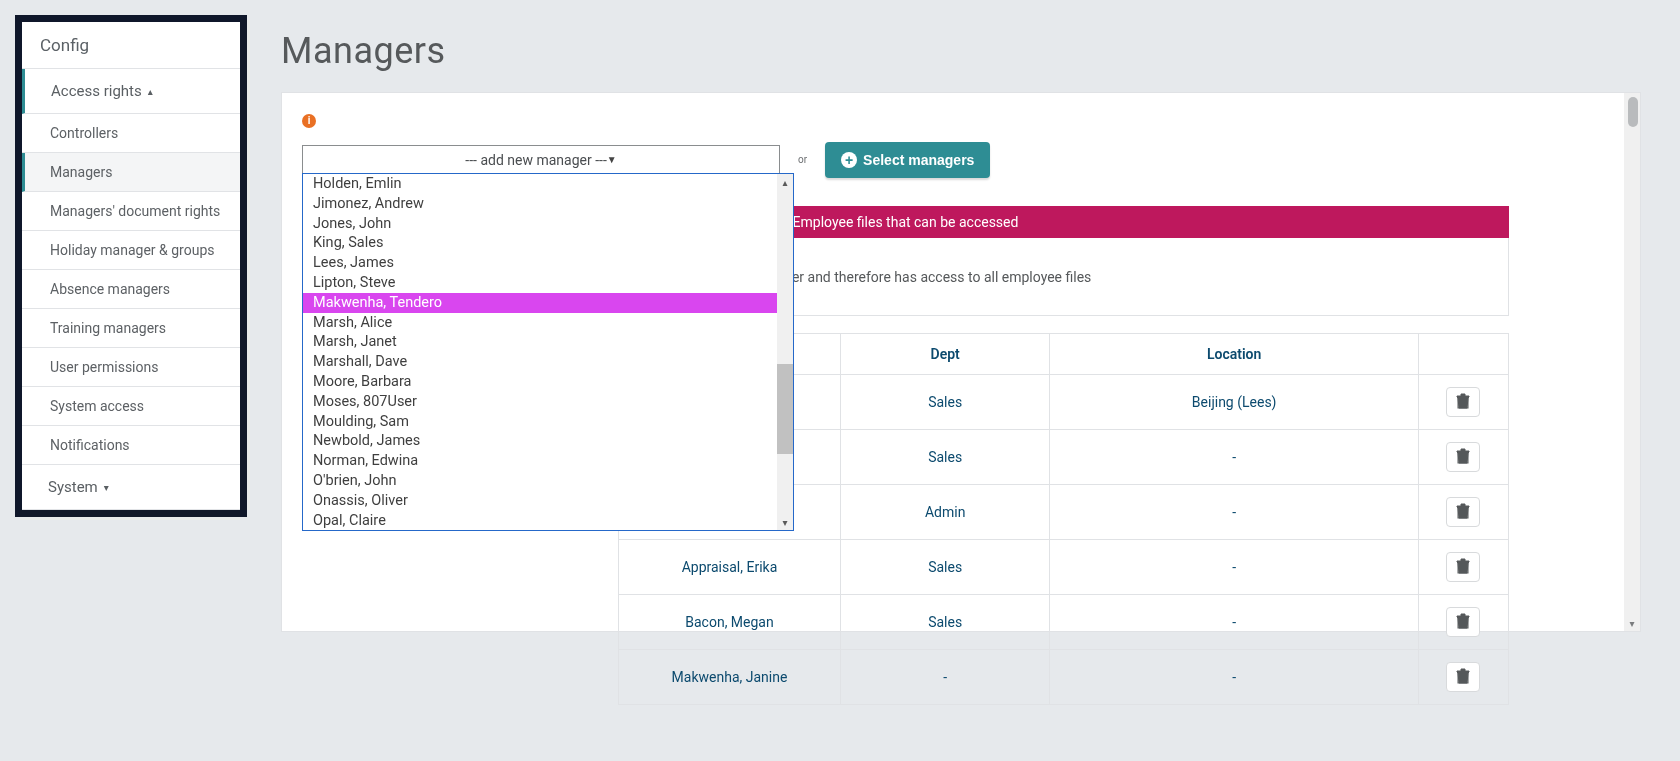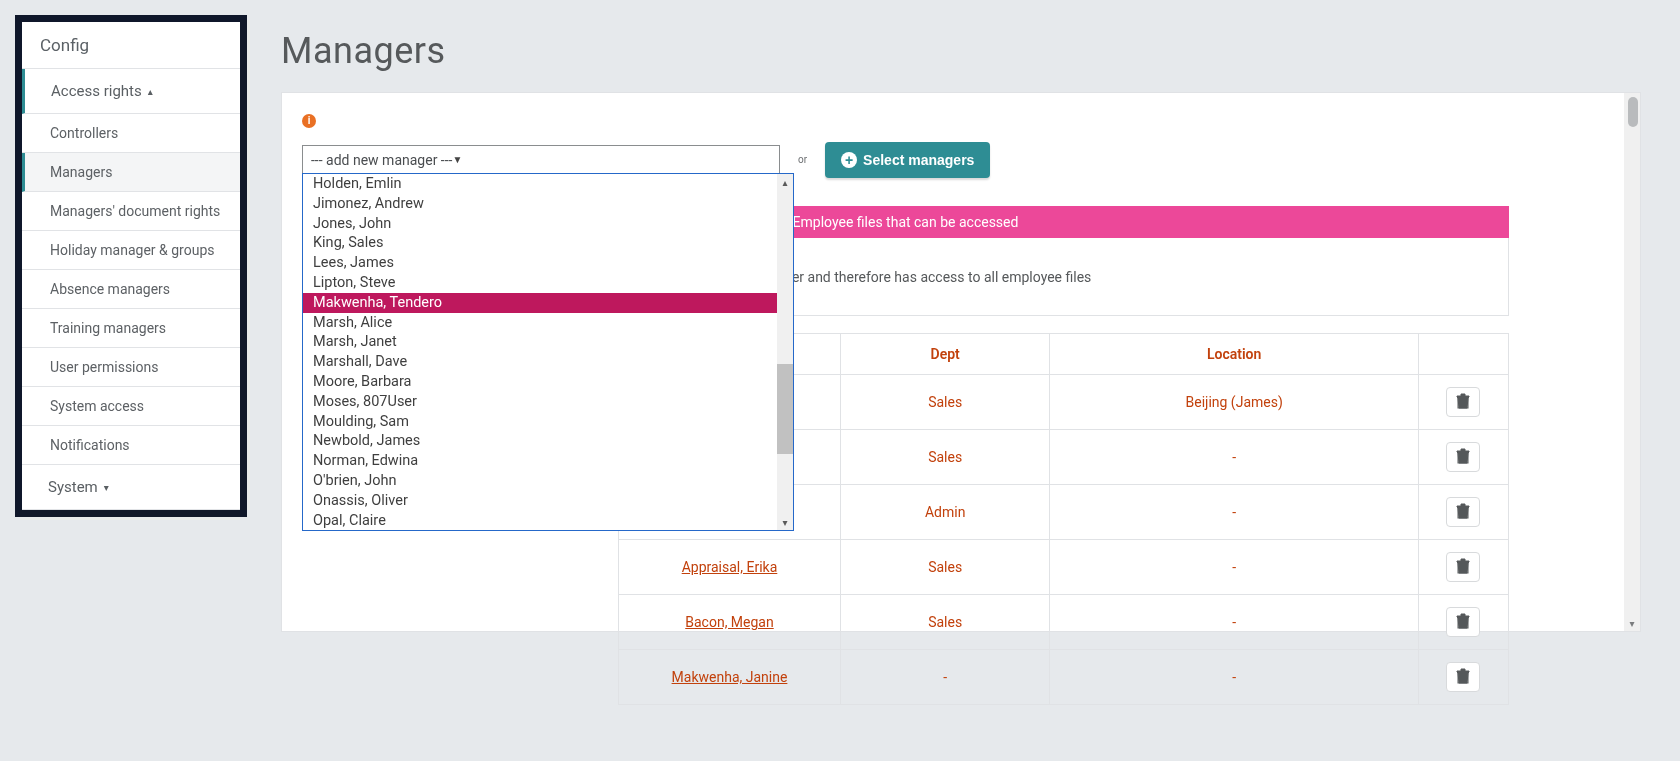--- a/index.html
+++ b/index.html
@@ -98,21 +98,21 @@
   .select-box {
     width: 478px;
     height: 30px;
     border: 1px solid #8a8d8f;
     background: #fff;
     padding: 4px 8px;
     font-size: 14px;
     color: #4a4d50;
     display: flex;
     align-items: center;
-    justify-content: flex-start;
+    justify-content: center;
     cursor: pointer;
   }
   .select-box .tri {
     font-size: 10px;
     color: #444;
   }
   .or-text {
     color: #6c6f72;
     font-size: 10px;
   }
@@ -155,21 +155,21 @@
     z-index: 50;
   }
   .dd-option {
     padding: 1px 10px;
     font-size: 14.5px;
     color: #3f3f3f;
     cursor: pointer;
     line-height: 17.8px;
   }
   .dd-option.sel {
-    background: #be185d;
+    background: #d946ef;
     color: #fff;
   }
   .dd-scrollbar-track {
     position: absolute;
     right: 0; top: 0;
     width: 16px;
     height: 100%;
     background: #f0f0f0;
   }
   .dd-scrollbar-thumb {
@@ -188,21 +188,21 @@
     color: #5a5a5a;
     font-size: 10px;
     display:flex; align-items:center; justify-content:center;
   }
 
   .files-header {
     position: absolute;
     top: 113px;
     left: 20px;
     width: 1207px;
-    background: #ec4899;
+    background: #be185d;
     color: #fff;
     padding: 8px 0;
     text-align: center;
     font-size: 14px;
   }
   .controller-note {
     position: absolute;
     top: 145px;
     left: 20px;
     width: 1207px;
@@ -221,26 +221,26 @@
     top: 240px;
     left: 336px;
     width: 891px;
     border-collapse: collapse;
   }
   .data-table th, .data-table td {
     border: 1px solid #e0e2e5;
     padding: 12px 8px;
     text-align: center;
     font-size: 14px;
-    color: #c2410c;
+    color: #0c4a6e;
   }
   .data-table th {
     font-weight: 600;
   }
-  .col-name { width: 212px; text-decoration: underline; }
+  .col-name { width: 212px; }
   .col-dept { width: 200px; }
   .col-loc  { width: 352px; }
   .col-act  { width: 86px; }
   .trash-btn {
     width: 34px; height: 30px;
     border: 1px solid #d8dadc;
     border-radius: 4px;
     background: #fff;
     display: inline-flex;
     align-items: center;
@@ -354,21 +354,21 @@
         <th class="col-name"></th>
         <th class="col-dept">Dept</th>
         <th class="col-loc">Location</th>
         <th class="col-act"></th>
       </tr>
       </thead>
       <tbody id="tbody">
           <tr>
             <td class="col-name"></td>
             <td class="col-dept">Sales</td>
-            <td class="col-loc">Beijing (James)</td>
+            <td class="col-loc">Beijing (Lees)</td>
             <td class="col-act"><button class="trash-btn">
                 <span><svg width="14" height="16" viewBox="0 0 14 16">
                     <path fill="#55585a" d="M1 3h12v1H1zM5 1h4v2H5zM2 5h10l-1 10H3z M5 7v6M7 7v6M9 7v6" stroke="#55585a" stroke-width="1"></path>
                     <rect x="2" y="5" width="10" height="10" fill="none" stroke="#55585a"></rect>
                     <line x1="5" y1="7" x2="5" y2="13" stroke="#55585a"></line>
                     <line x1="7" y1="7" x2="7" y2="13" stroke="#55585a"></line>
                     <line x1="9" y1="7" x2="9" y2="13" stroke="#55585a"></line>
                     <rect x="1" y="3" width="12" height="2" fill="#55585a"></rect>
                     <rect x="5" y="1" width="4" height="2" fill="#55585a"></rect>
                   </svg></span>

